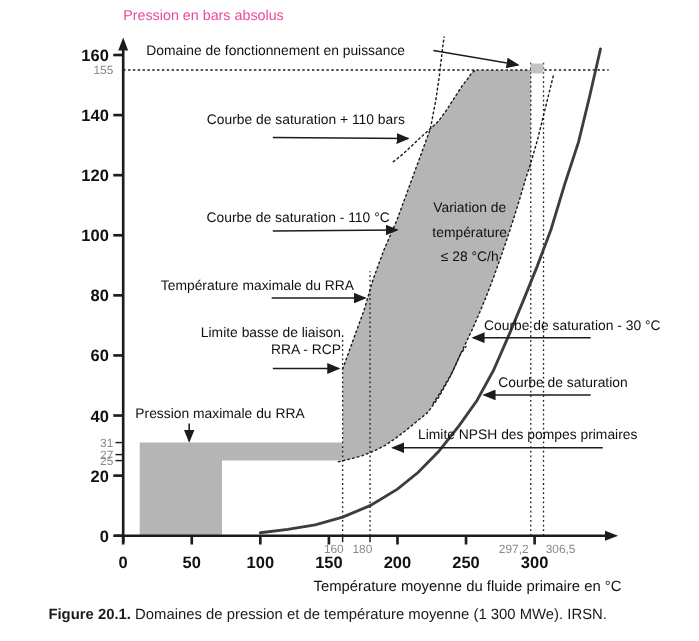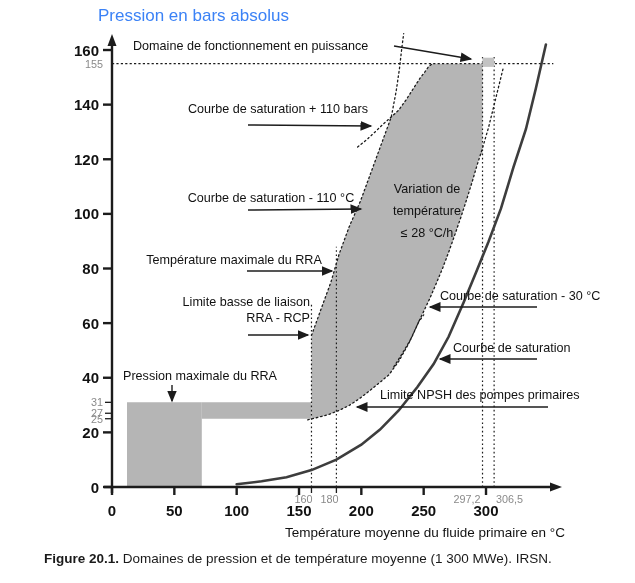--- a/index.html
+++ b/index.html
@@ -1,18 +1,18 @@
 <!DOCTYPE html>
 <html><head>
 <meta charset="utf-8">
 <style>
   html,body{margin:0;padding:0;background:#ffffff;}
   .figure{position:relative;width:635px;height:583px;background:#ffffff;
           font-family:"Liberation Sans", sans-serif;overflow:hidden;}
-  .chart-title{position:absolute;left:98px;top:6px;font-size:17px;color:#3b82f6;}
+  .chart-title{position:absolute;left:112px;top:6px;font-size:13px;color:#ec4899;}
   .caption{position:absolute;left:4px;top:551px;font-size:13.5px;color:#1a1a1a;width:620px;margin-left:40px;}
   .caption b{font-weight:bold;}
   svg text{font-family:"Liberation Sans", sans-serif;}
 </style>
 </head>
 <body>
 
 <div class="figure">
   <div class="chart-title">Pression en bars absolus</div>
   <svg id="chart" width="635" height="545" viewBox="0 0 635 545">

